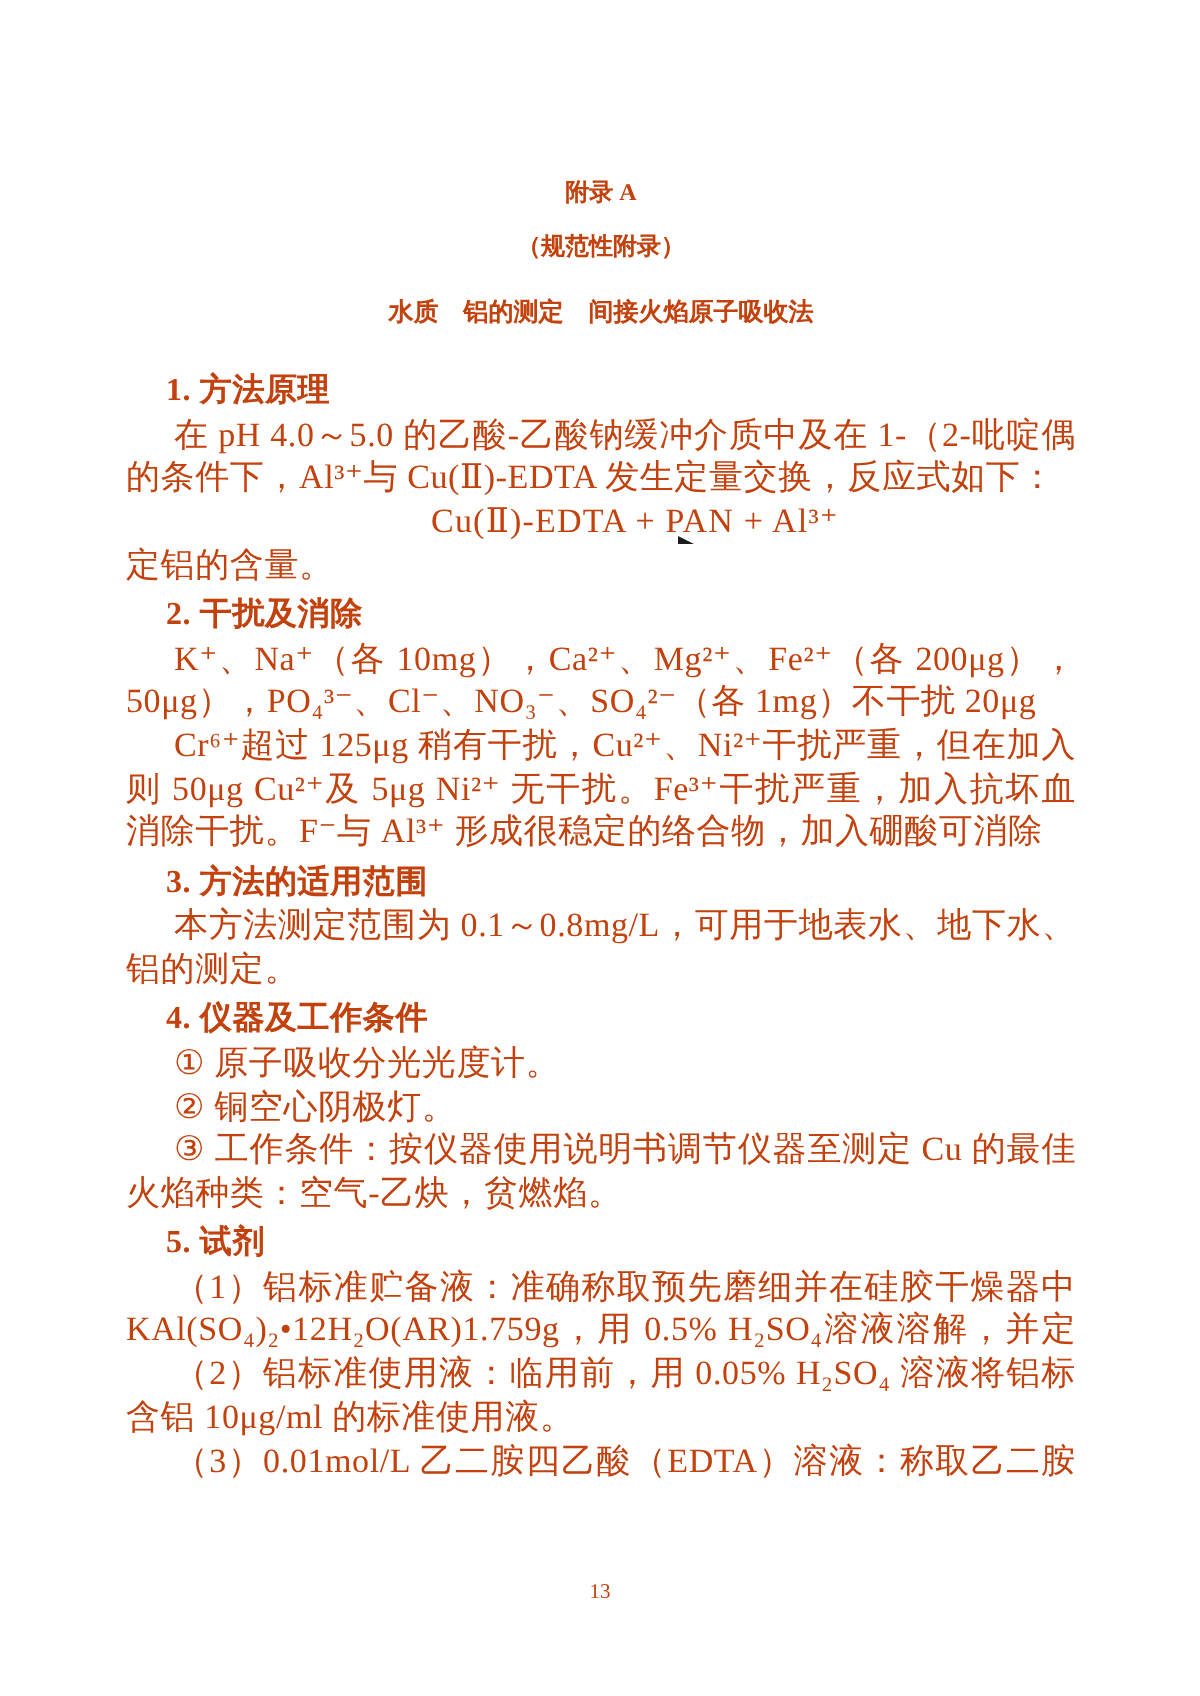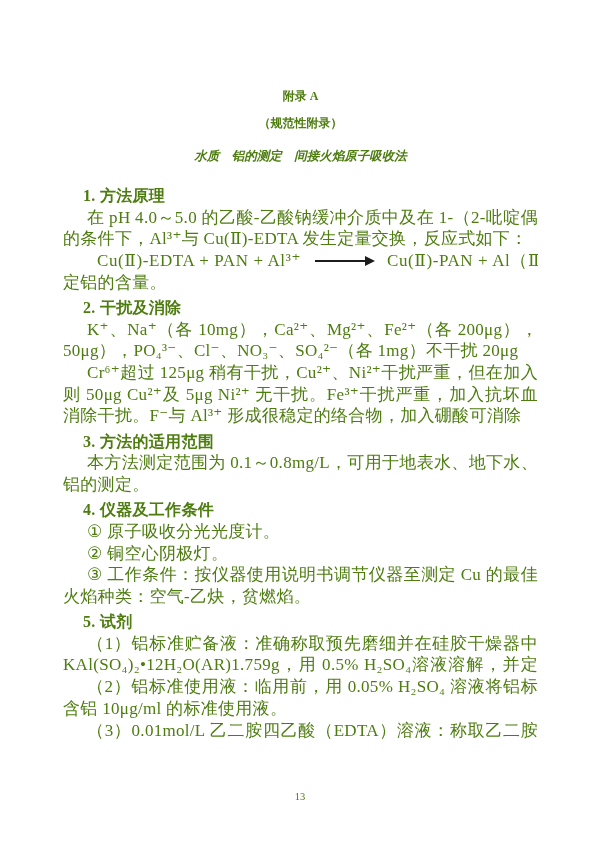--- a/index.html
+++ b/index.html
@@ -5,35 +5,35 @@
   html, body {
     margin: 0;
     padding: 0;
     background: #ffffff;
   }
   .page {
     position: relative;
     width: 600px;
     height: 848px;
     background: #ffffff;
-    color: #4d7c0f;
+    color: #c2410c;
     font-family: "Liberation Serif", "DejaVu Serif", "DejaVu Sans", serif;
     overflow: hidden;
   }
   .content {
     padding: 90px 62px 0 63px;
   }
   .h-center {
     text-align: center;
     font-weight: bold;
     font-size: 12px;
     line-height: 12px;
   }
   .appendix-type { margin-top: 15px; }
-  .doc-title { margin-top: 21px; margin-bottom: 23px; font-size: 12.5px; font-style: italic; }
+  .doc-title { margin-top: 21px; margin-bottom: 23px; font-size: 12.5px; }
   .heading {
     font-weight: bold;
     font-size: 16px;
     height: 21.7px;
     line-height: 21.7px;
     padding-left: 20px;
     margin-top: 3.5px;
     letter-spacing: 0.3px;
     white-space: nowrap;
   }
@@ -50,20 +50,21 @@
     text-align: justify;
     text-align-last: justify;
     text-justify: inter-character;
   }
   .eq {
     display: flex;
     align-items: center;
     padding-left: 34px;
     letter-spacing: 0.6px;
     white-space: nowrap;
+    flex-direction: column;
   }
   .r-arrow {
     position: relative;
     display: inline-block;
     width: 58px;
     height: 1.6px;
     background: #1c1c1c;
     margin: 0 14px;
     flex: 0 0 auto;
   }

